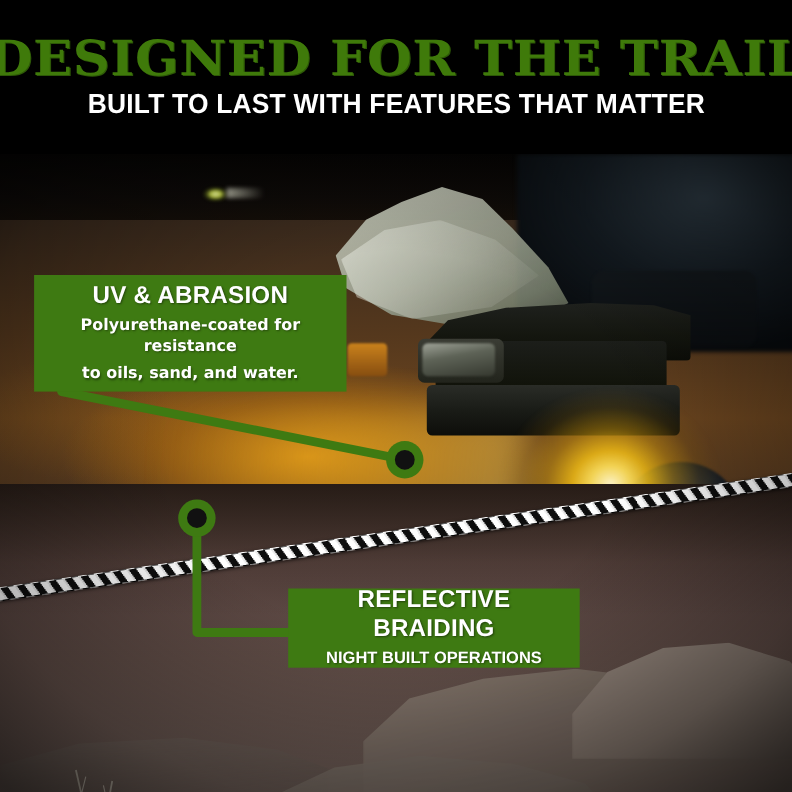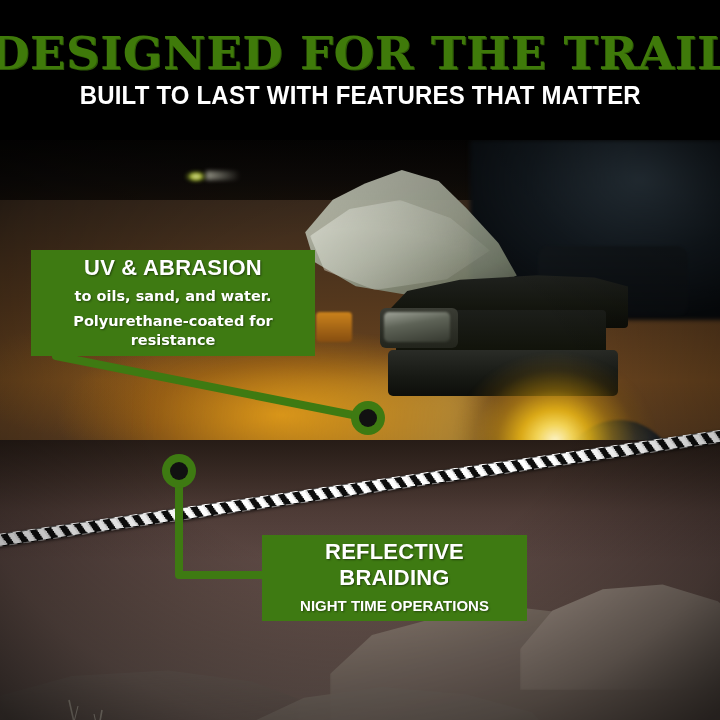--- a/index.html
+++ b/index.html
@@ -156,21 +156,21 @@
   .callout .ttl{font-family:"Liberation Sans",sans-serif;font-weight:700;font-size:22px;line-height:25px;
                 letter-spacing:.2px;text-shadow:1px 1px 2px rgba(0,0,0,.45);}
   .callout .sub{font-family:"Liberation Sans",sans-serif;font-weight:700;font-size:15px;line-height:20px;
                 text-shadow:1px 1px 2px rgba(0,0,0,.4);}
 
   #callout-1{left:31px;top:250px;width:284px;height:106px;padding:8px 10px 10px;text-align:center;}
   #callout-1 .ttl{font-size:22px;line-height:26px;}
   #callout-1 .sub{font-size:14.5px;line-height:19px;margin-top:6px;font-weight:700;
                   font-family:"DejaVu Sans",sans-serif;}
 
-  #callout-2{left:262px;top:535px;width:265px;height:86px;padding:6px 10px 8px;}
+  #callout-2{left:262px;top:535px;width:265px;height:72px;padding:6px 10px 8px;}
   #callout-2 .ttl{font-size:22px;line-height:26px;}
   #callout-2 .sub{font-size:15px;line-height:19px;margin-top:5px;}
 
   
   #vignette{position:absolute;left:0;top:0;width:720px;height:580px;z-index:22;pointer-events:none;
         background:radial-gradient(ellipse 520px 430px at 50% 45%,rgba(0,0,0,0) 40%,rgba(0,0,0,.30) 78%,rgba(0,0,0,.62) 100%);}
 </style>
 </head>
 <body>
 
@@ -255,22 +255,22 @@
     <circle cx="368" cy="418" r="17" fill="#3e7a12"></circle>
     <circle cx="368" cy="418" r="9" fill="#111111"></circle>
 
     <path d="M 179 471 L 179 575 L 268 575" stroke="#3e7a12" stroke-width="8" fill="none" stroke-linejoin="round" stroke-linecap="round"></path>
     <circle cx="179" cy="471" r="17" fill="#3e7a12"></circle>
     <circle cx="179" cy="471" r="9" fill="#111111"></circle>
   </svg>
 
   <div class="callout" id="callout-1">
     <div class="ttl">UV &amp; ABRASION</div>
+    <div class="sub">Polyurethane-coated for resistance</div>
     <div class="sub">to oils, sand, and water.</div>
-    <div class="sub">Polyurethane-coated for resistance</div>
   </div>
 
   <div class="callout" id="callout-2">
     <div class="ttl">REFLECTIVE BRAIDING</div>
-    <div class="sub">NIGHT TIME OPERATIONS</div>
+    <div class="sub">NIGHT BUILT OPERATIONS</div>
   </div>
 
 </div>
 
 </body></html>

